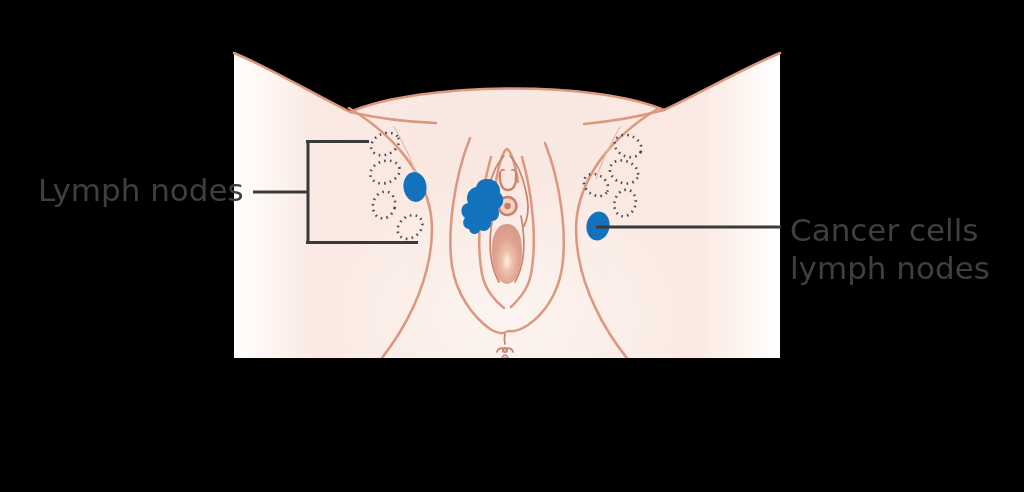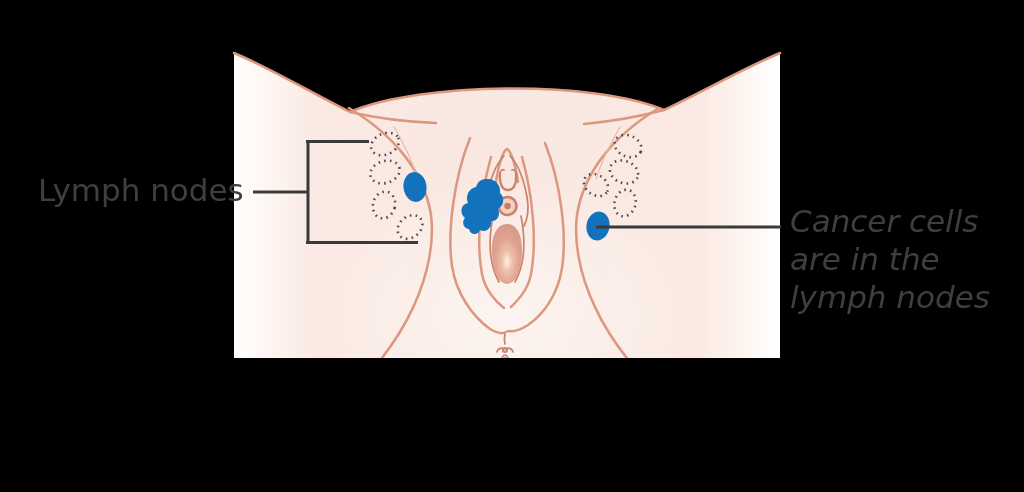--- a/index.html
+++ b/index.html
@@ -7,21 +7,21 @@
     position:relative;width:1024px;height:358px;overflow:hidden;
     background:var(--background_color,#000);
     font-family:"DejaVu Sans","Liberation Sans",sans-serif;
   }
   #art{position:absolute;left:0;top:0;}
   .label{
     position:absolute;color:var(--text,#3f3f3f);
     font-size:31px;line-height:38px;white-space:nowrap;
   }
   #label-left{left:38px;top:174px;line-height:33px;}
-  #label-right{left:790px;top:202px;font-style:italic;}
+  #label-right{left:790px;top:211px;}
   
   .skin-stroke{fill:none;stroke:var(--skin_outline,#dd977f);stroke-width:2.5;stroke-linecap:round;}
   .skin-stroke-heavy{fill:none;stroke:var(--skin_outline,#dd977f);stroke-width:3;stroke-linecap:round;}
   .skin-stroke-faint{fill:none;stroke:var(--skin_outline_faint,#eab9a6);stroke-width:1.2;stroke-linecap:round;}
   .detail-stroke{fill:none;stroke:var(--detail_salmon,#c9836c);stroke-width:2.4;stroke-linecap:round;}
   .detail-stroke-thin{fill:none;stroke:var(--detail_salmon,#c9836c);stroke-width:1.7;stroke-linecap:round;}
   .node-dotted{fill:none;stroke:var(--node_dot_gray,#4e4e4e);stroke-width:2.6;stroke-dasharray:1.6 4.2;}
   .cancer-fill{fill:var(--cancer_blue,#1273bc);stroke:none;}
   .callout{fill:none;stroke:var(--pointer_line,#3a3a3a);stroke-width:3;stroke-linecap:butt;}
 </style>
@@ -143,17 +143,16 @@
       <path class="callout" d="M 253,192 L 308,192"></path>
       <path class="callout" d="M 308,140 L 308,244 M 306,141.5 L 369,141.5 M 306,242.5 L 418,242.5"></path>
       <path class="callout" d="M 596,227 L 781,227"></path>
     </g>
   </svg>
 
   <div id="label-left" class="label">Lymph nodes</div>
 
   <div id="label-right" class="label">
     <div>Cancer cells</div>
-    <div>are in the</div>
     <div>lymph nodes</div>
   </div>
 
 </div>
 
 </body></html>

